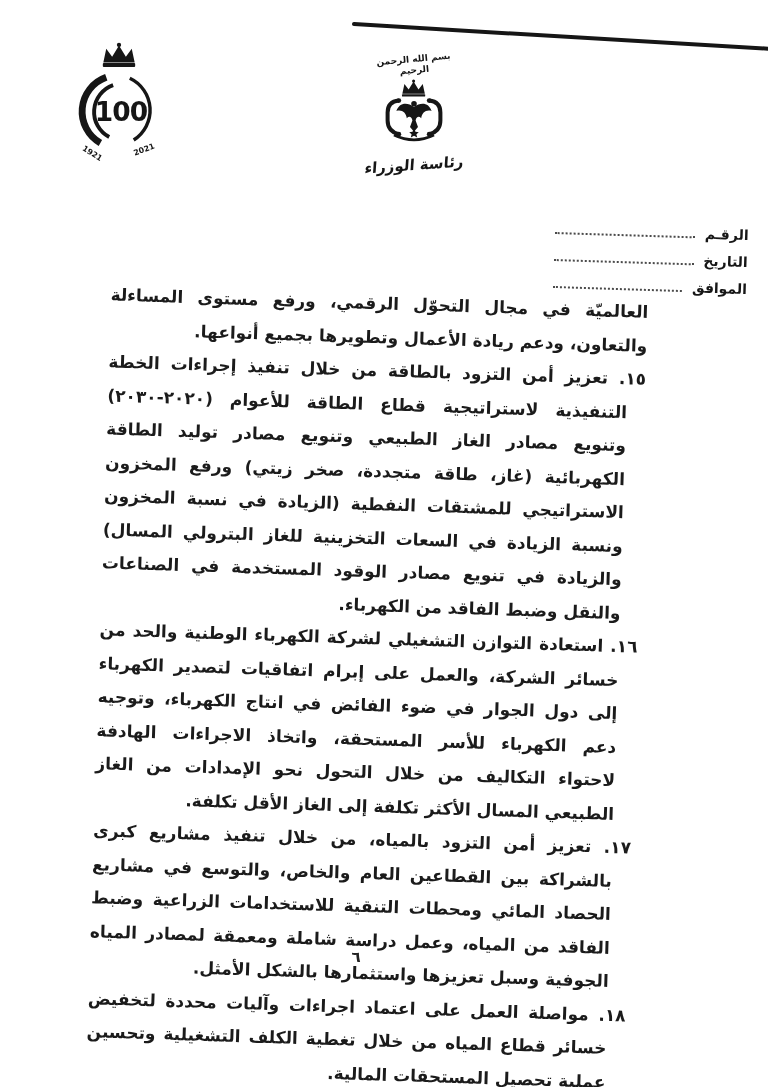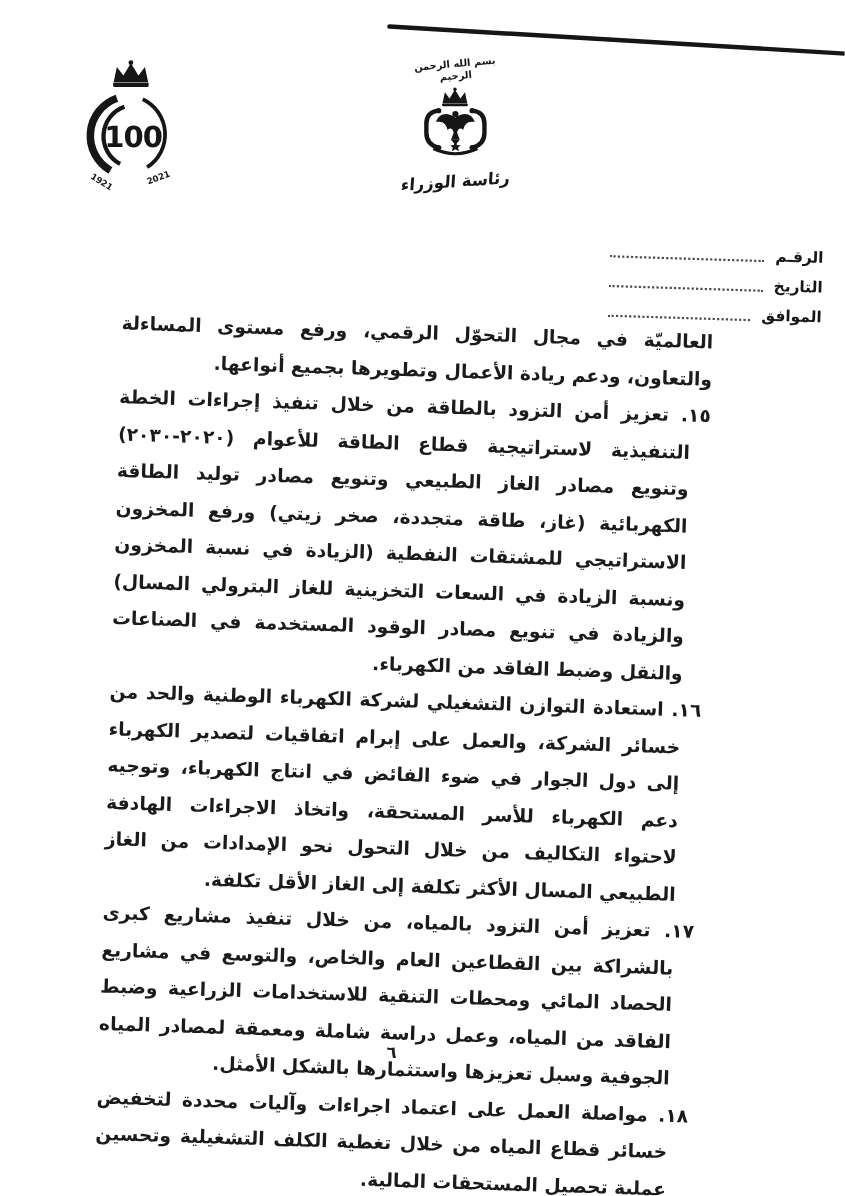--- a/index.html
+++ b/index.html
@@ -9,21 +9,21 @@
   }
 
   
   .artifact {
     position:absolute; left:352px; top:22px; width:455px; height:4px;
     background:#161616; transform-origin:0 50%; transform:rotate(3.4deg);
     border-radius:2px;
   }
 
   
-  .cent-logo { position:absolute; left:70px; top:54px; width:98px; }
+  .cent-logo { position:absolute; left:70px; top:42px; width:98px; }
   .cent-logo svg { display:block; width:100%; height:auto; }
 
   
   .emblem { position:absolute; left:342px; top:54px; width:144px; text-align:center; color:#161616; }
   .bismillah {
     font-size:9px; font-weight:bold; line-height:11px; width:104px;
     margin:0 auto 3px auto; transform:rotate(-5deg);
   }
   .coa { width:88px; margin:0 auto; display:block; }
   .pm-title {

